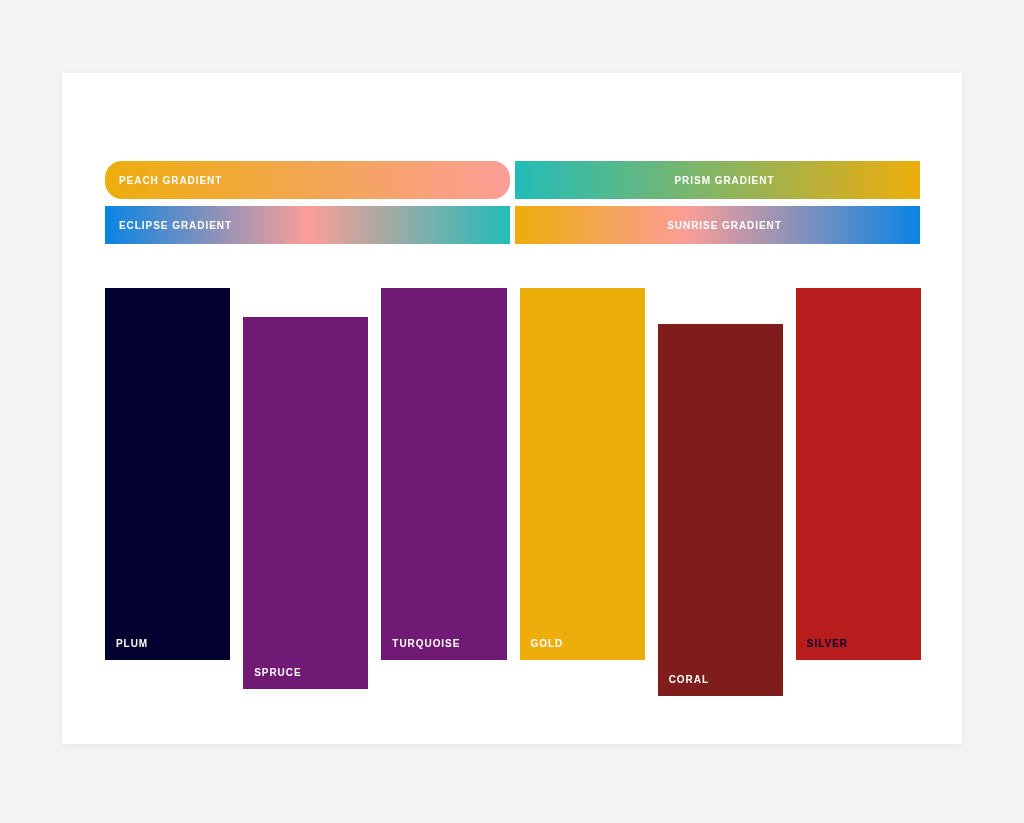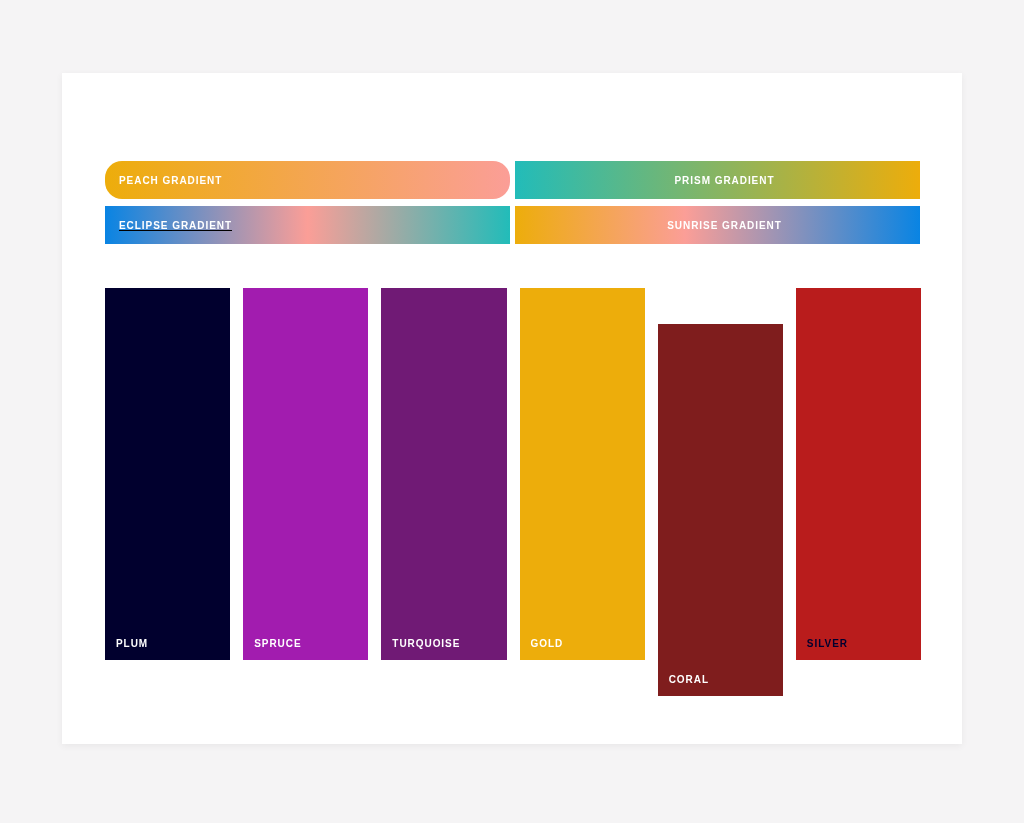--- a/index.html
+++ b/index.html
@@ -99,37 +99,37 @@
     <div class="gradient-grid">
 
       <div class="gradient-bar" style="background: linear-gradient(90deg, rgb(237, 173, 11) 0%, rgb(251, 158, 151) 100%); border-radius: 17px;">
         <span class="gradient-bar-label" style="color: rgb(255, 255, 255);">PEACH GRADIENT</span>
       </div>
 
       <div class="gradient-bar" style="background: linear-gradient(90deg, rgb(34, 188, 185) 0%, rgb(237, 173, 11) 100%); justify-content: center;">
         <span class="gradient-bar-label" style="color: rgb(255, 255, 255);">PRISM GRADIENT</span>
       </div>
 
-      <div class="gradient-bar" style="background: linear-gradient(90deg, rgb(9, 132, 227) 0%, rgb(251, 158, 151) 50%, rgb(34, 188, 185) 100%); text-decoration: underline;">
+      <div class="gradient-bar" style="background: linear-gradient(90deg, rgb(9, 132, 227) 0%, rgb(251, 158, 151) 50%, rgb(34, 188, 185) 100%);">
         <span class="gradient-bar-label" style="color: rgb(255, 255, 255);">ECLIPSE GRADIENT</span>
       </div>
 
       <div class="gradient-bar" style="background: linear-gradient(90deg, rgb(237, 173, 11) 0%, rgb(251, 158, 151) 42%, rgb(9, 132, 227) 100%); justify-content: center;">
         <span class="gradient-bar-label" style="color: rgb(255, 255, 255);">SUNRISE GRADIENT</span>
       </div>
 
     </div>
 
     <div class="swatch-row">
 
       <div class="swatch" style="background: rgb(1, 0, 46);">
         <span class="swatch-label" style="color: rgb(255, 255, 255);">PLUM</span>
       </div>
 
-      <div class="swatch" style="background: #a21caf;">
+      <div class="swatch" style="background: #701a75; margin-top: 29px;">
         <span class="swatch-label" style="color: rgb(255, 255, 255);">SPRUCE</span>
       </div>
 
       <div class="swatch" style="background: #701a75;">
         <span class="swatch-label" style="color: rgb(255, 255, 255);">TURQUOISE</span>
       </div>
 
       <div class="swatch" style="background: rgb(237, 173, 11);">
         <span class="swatch-label" style="color: rgb(255, 255, 255);">GOLD</span>
       </div>

